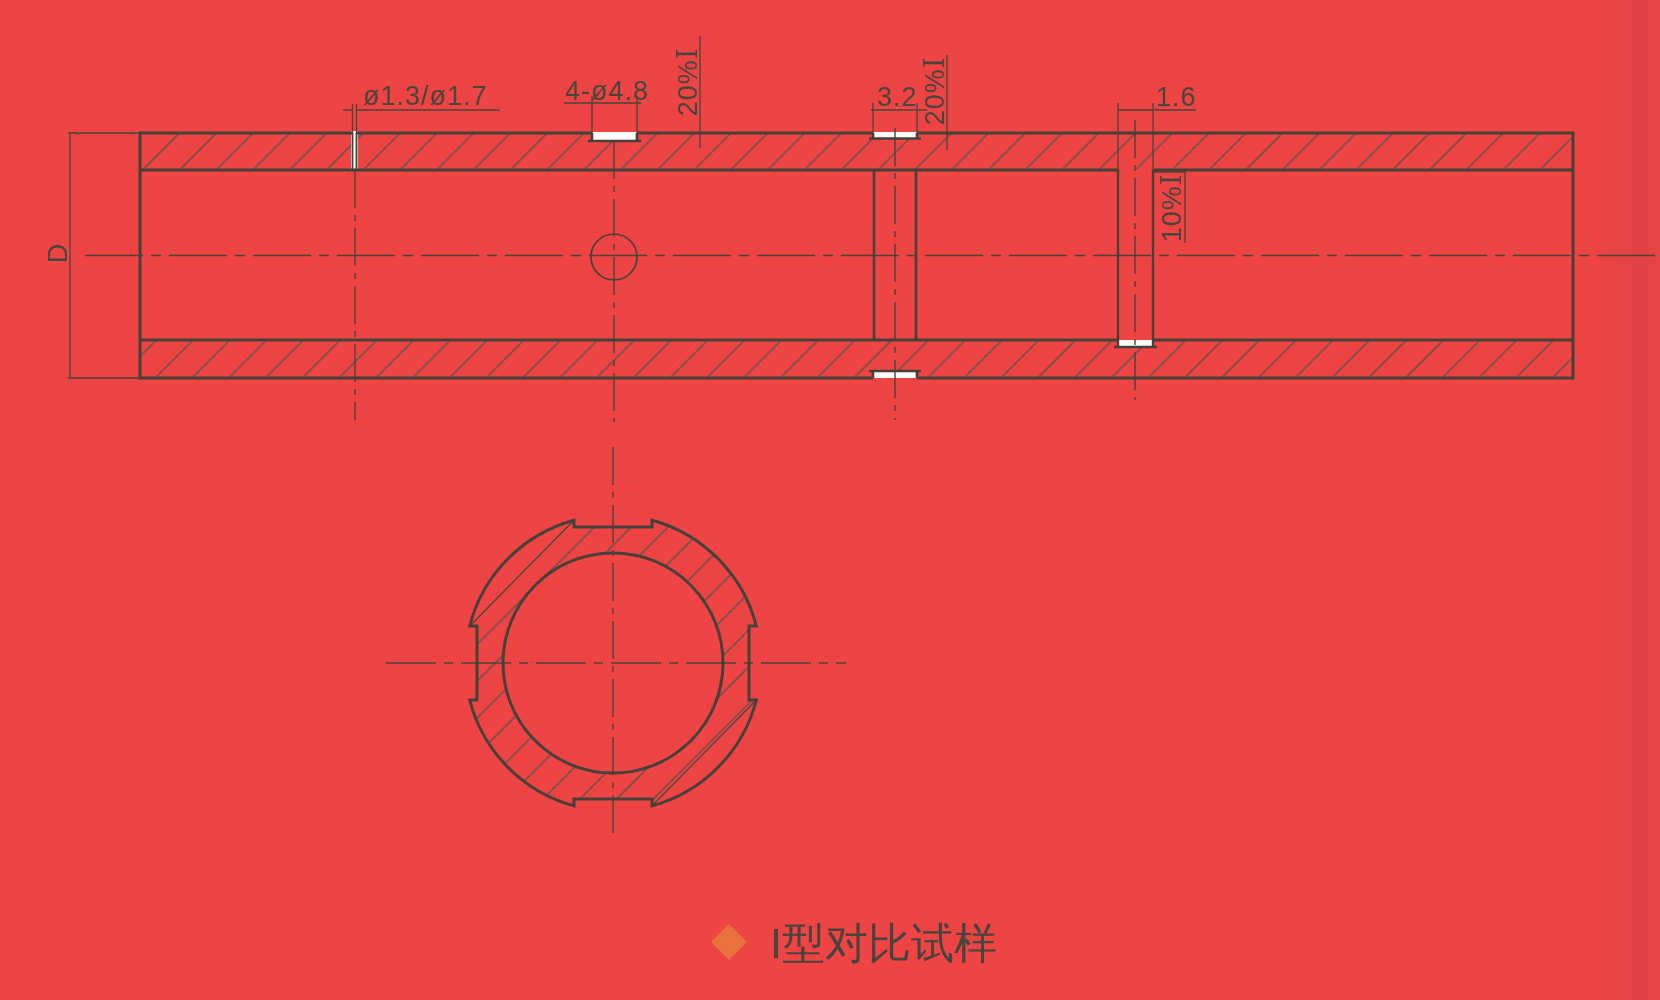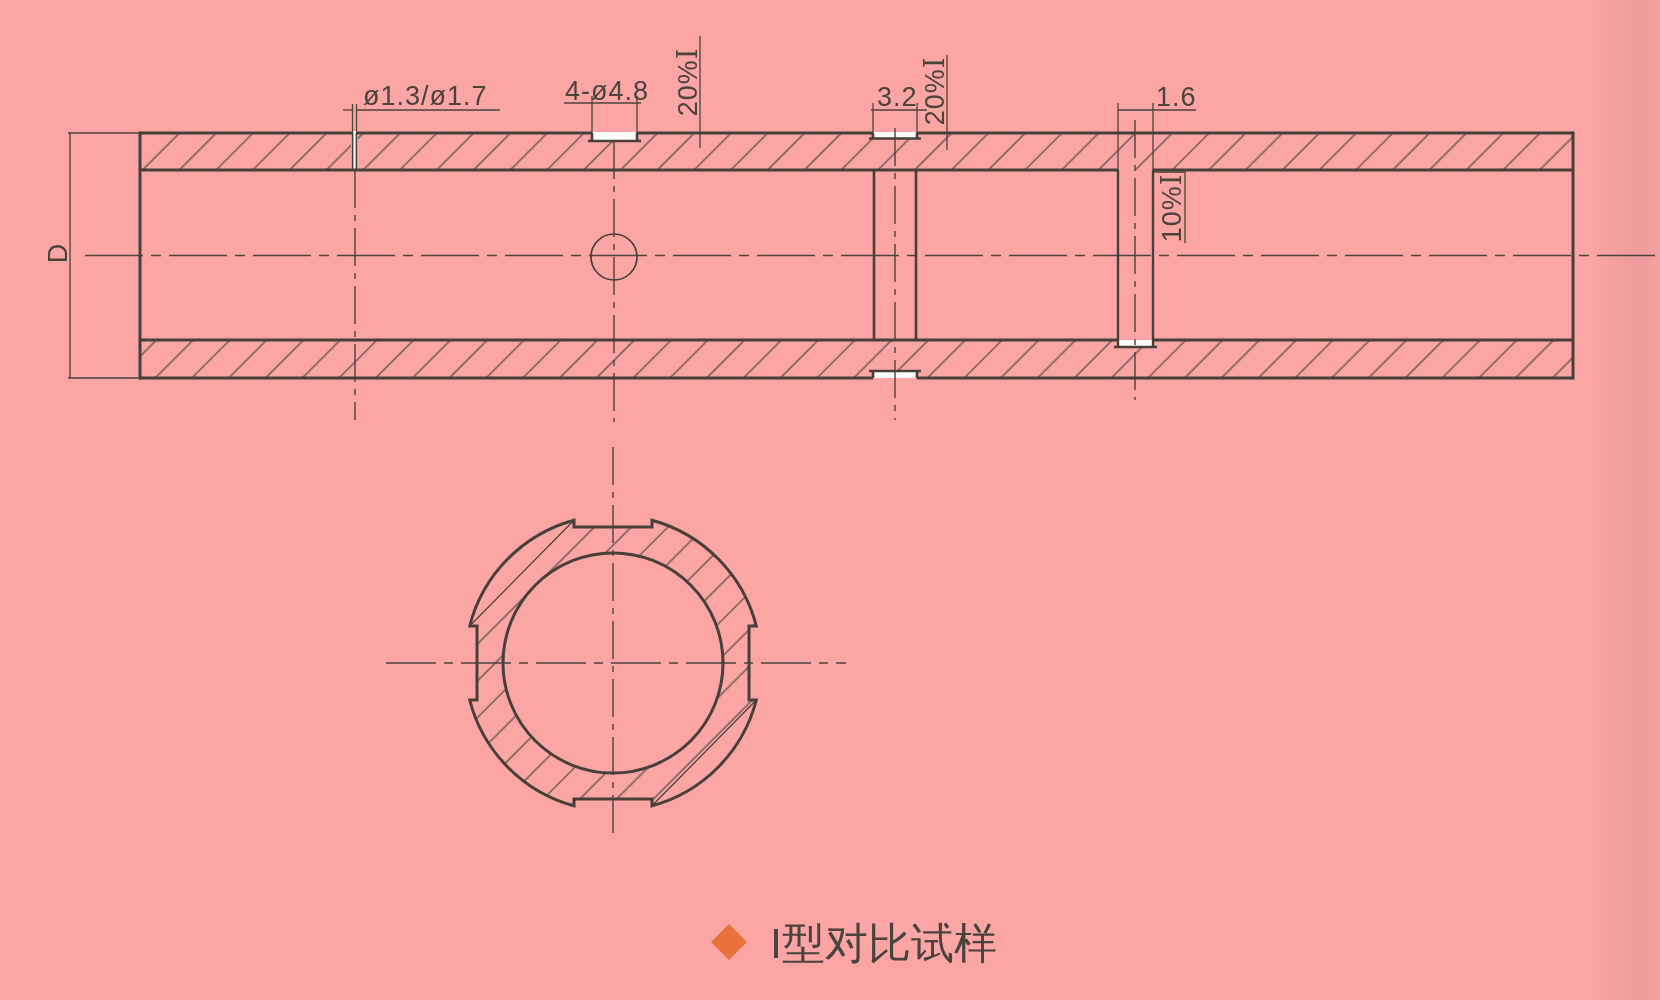--- a/index.html
+++ b/index.html
@@ -1,16 +1,16 @@
 <!DOCTYPE html>
 <html><head>
 <meta charset="utf-8">
 <style>
   html,body{margin:0;padding:0;}
-  #page{position:relative;width:1660px;height:1000px;background:#fca5a5;overflow:hidden;
+  #page{position:relative;width:1660px;height:1000px;background:#ef4444;overflow:hidden;
         font-family:"Liberation Sans",sans-serif;}
   #edge-shade{position:absolute;top:0;right:0;width:70px;height:1000px;
       background:linear-gradient(to right, rgba(70,65,58,0) 0%, rgba(70,65,58,0.09) 70%, rgba(70,65,58,0.05) 100%);
       pointer-events:none;}
   svg text{fill:#4a443a;}
   .lbl{font-size:27px;letter-spacing:1px;}
   .serif{font-family:"DejaVu Serif",serif;}
   .caption-text{font-size:43px;fill:#49433d;}
 </style>
 </head>

